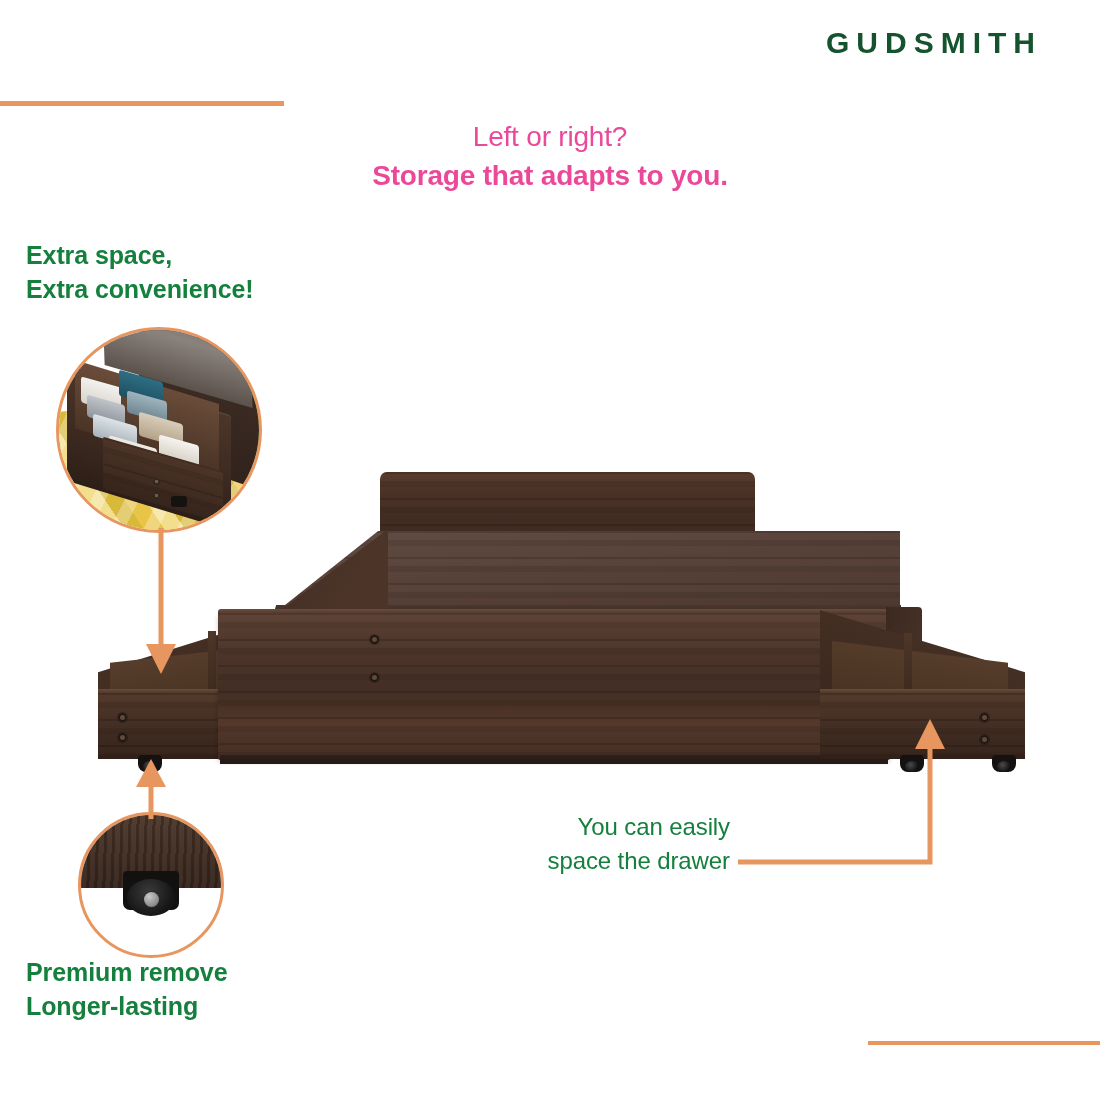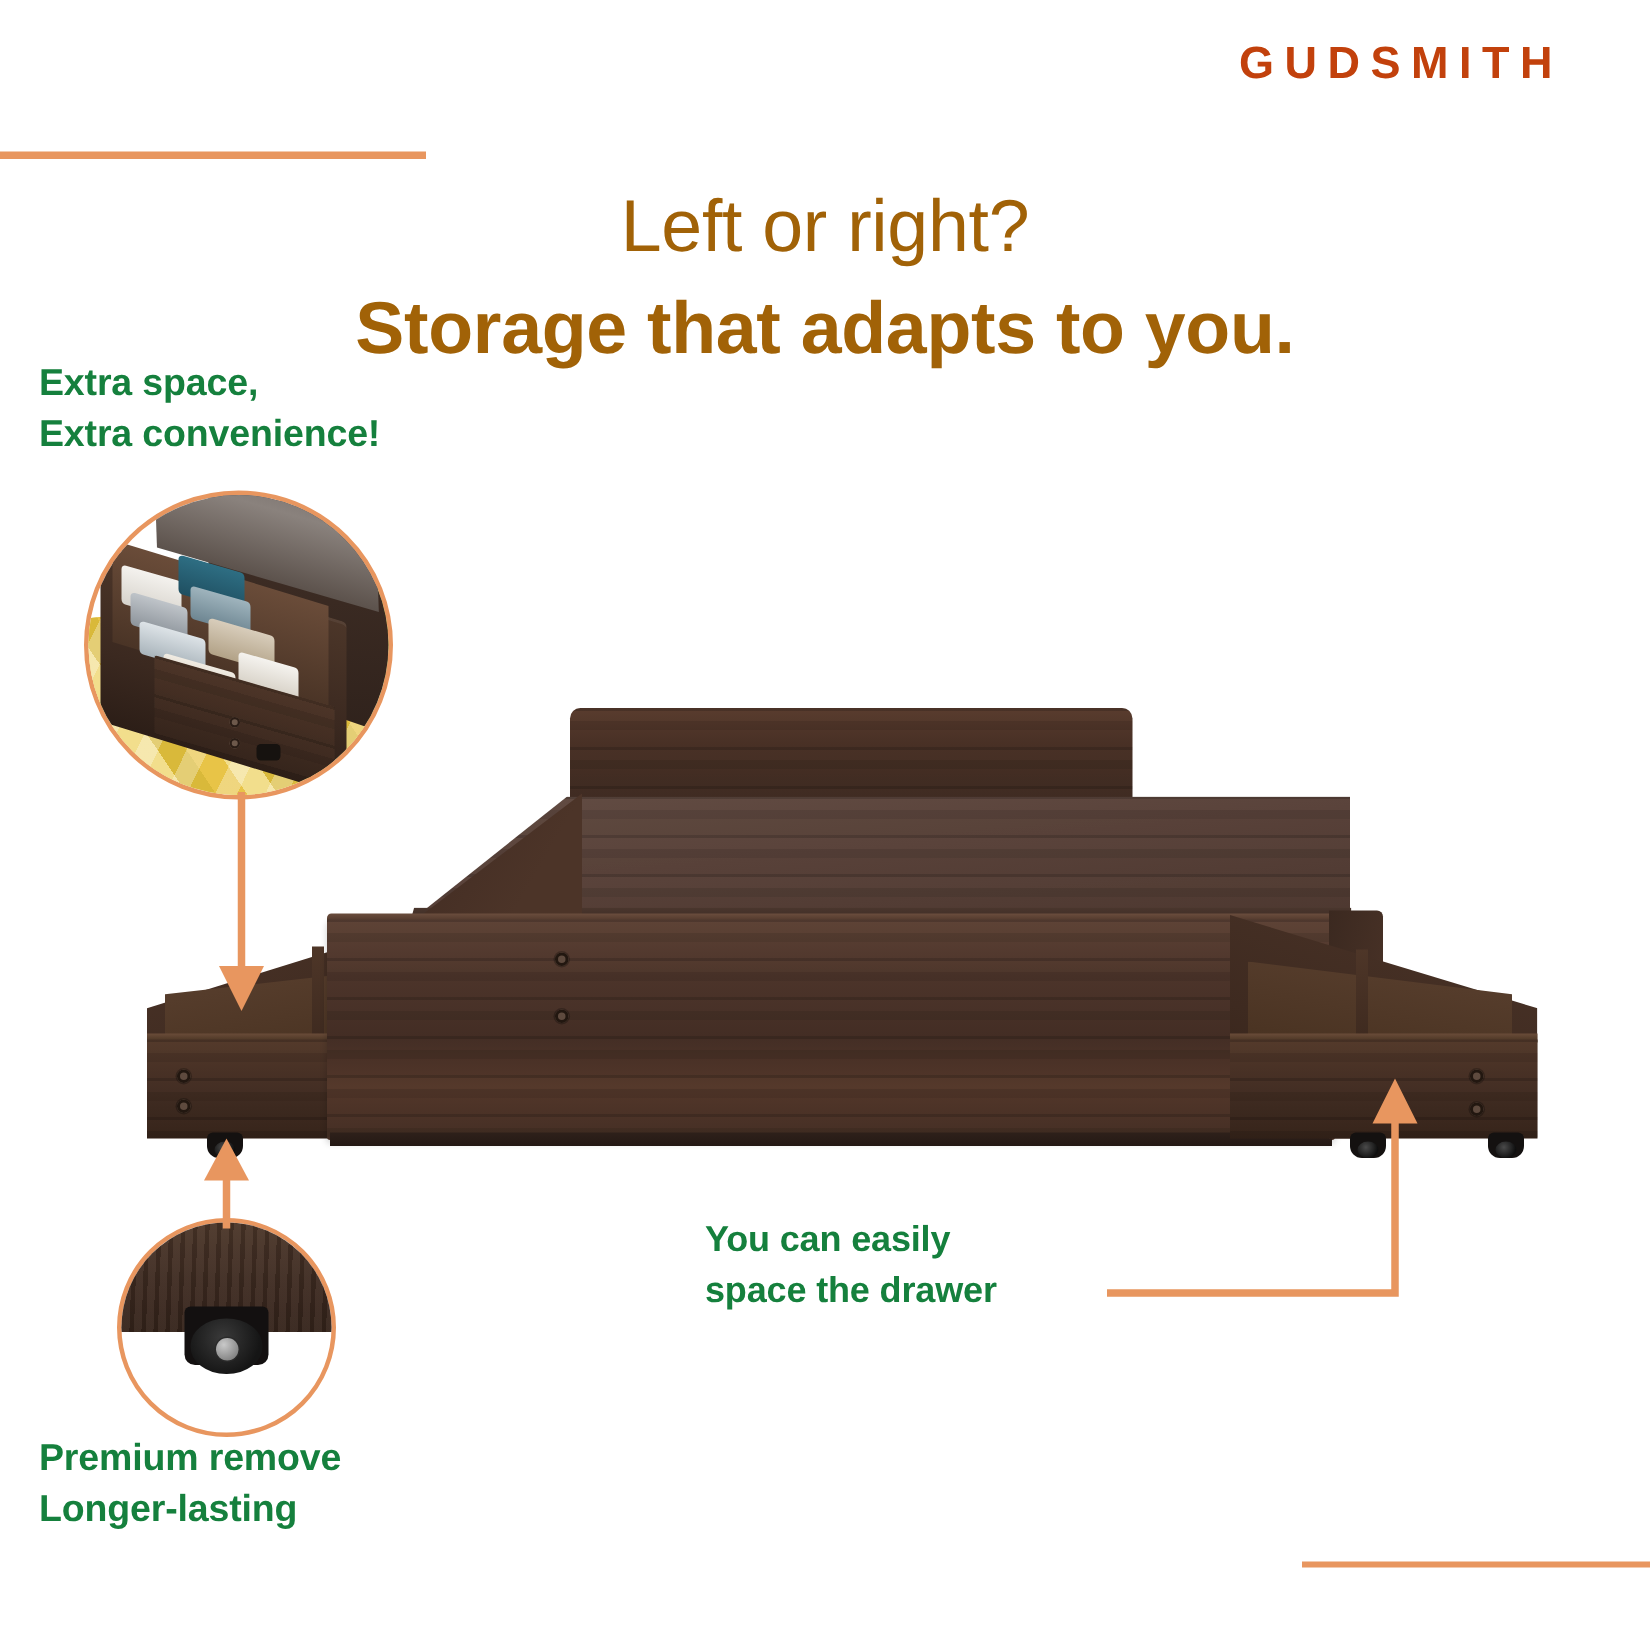--- a/index.html
+++ b/index.html
@@ -15,42 +15,42 @@
 
   
   .rule { position:absolute; background:#E8965F; }
   #rule-top-left   { left:0;   top:101px;  width:284px; height:5px; }
   #rule-bot-right  { left:868px; top:1041px; width:232px; height:4px; }
 
   
   #logo {
     position:absolute; right:58px; top:28px;
     font-size:30px; font-weight:700; letter-spacing:7px;
-    color:#c2410c; line-height:1;
+    color:#14532d; line-height:1;
     white-space:nowrap;
   }
 
   
   #headline {
     position:absolute; left:0; right:0; top:118px;
-    text-align:center; color:#a16207;
-    font-size:49px; font-weight:400; line-height:1.38;
+    text-align:center; color:#ec4899;
+    font-size:28px; font-weight:400; line-height:1.38;
     letter-spacing:-0.2px;
   }
   #headline .l2 { font-weight:700; }
 
   
   .caption {
     position:absolute; font-size:25px; font-weight:700;
     line-height:1.36; color:#15803d; letter-spacing:-0.1px;
   }
   #cap-extra   { left:26px; top:238px; }
   #cap-wheels  { left:26px; top:955px; }
-  #cap-drawer  { left:470px; top:810px; text-align:left; width:260px;
-                 font-weight:700; font-size:24px; line-height:1.42; }
+  #cap-drawer  { left:470px; top:810px; text-align:right; width:260px;
+                 font-weight:400; font-size:24px; line-height:1.42; }
 
   
   .inset {
     position:absolute; border-radius:50%;
     border:3px solid #E8965F; overflow:hidden;
     background:#fff;
   }
   #inset-storage { left:56px; top:327px; width:206px; height:206px; }
   #inset-wheel   { left:78px; top:812px; width:146px; height:146px; }
 

